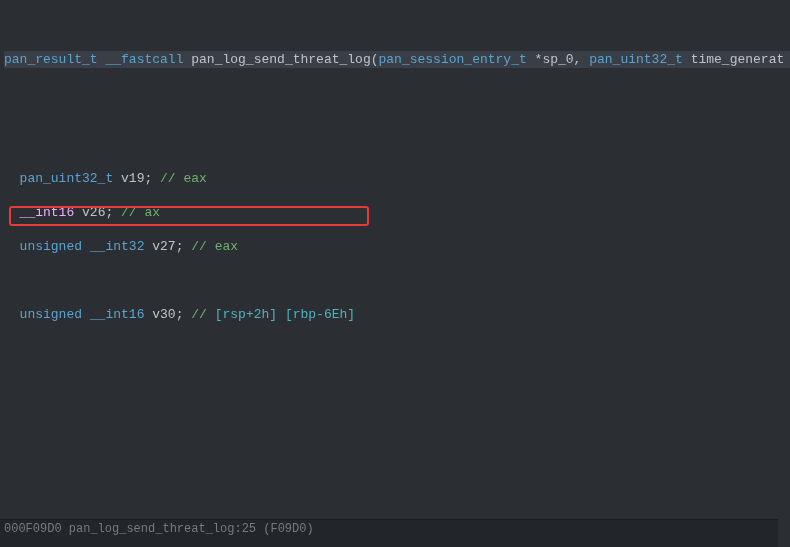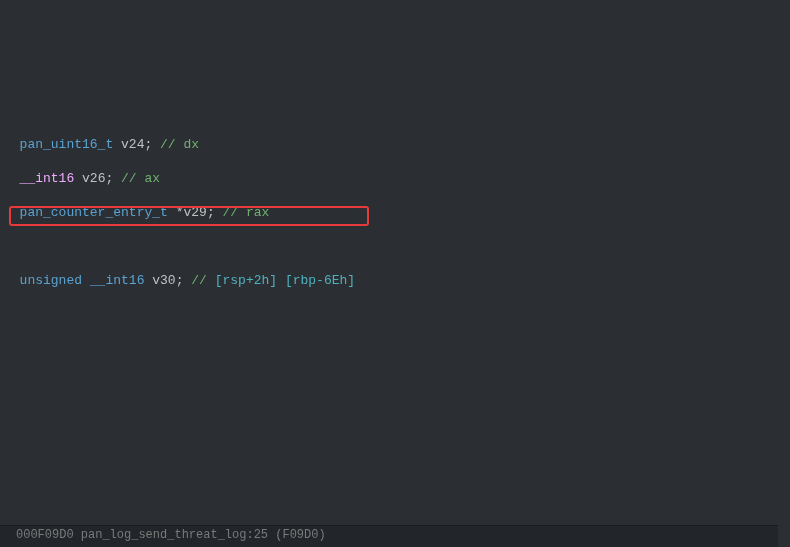--- a/index.html
+++ b/index.html
@@ -32,41 +32,42 @@
     position: absolute;
     border: 2px solid #e83a3a;
     border-radius: 3px;
     pointer-events: none;
   }
   .status-bar {
     position: absolute;
     bottom: 0;
     left: 0;
     right: 12px;
-    height: 22px;
+    height: 28px;
     background: #22252a;
     color: #7a7a7a;
     font-size: 12px;
-    padding: 1px 16px;
+    padding: 1px 4px;
     border-top: 1px solid #1a1c20;
   }
 </style>
 </head>
 <body>
 
 <div class="code-area">
 
 
+<div class="line sig-line"><span class="t-type">pan_result_t</span> <span class="t-type">__fastcall</span> <span class="t-func">pan_log_send_threat_log</span>(<span class="t-type">pan_session_entry_t</span> <span class="t-ptr">*</span><span class="t-var">sp_0</span>, <span class="t-type">pan_uint32_t</span> <span class="t-var">time_generat</span></div>
 
 <div class="line"> </div>
 
 
-<div class="line">  <span class="t-type">pan_uint16_t</span> <span class="t-var">v24</span>; <span class="t-comment">// dx</span></div>
+<div class="line">  <span class="t-type">pan_uint32_t</span> <span class="t-var">v19</span>; <span class="t-comment">// eax</span></div>
 <div class="line">  <span class="t-int16">__int16</span> <span class="t-var">v26</span>; <span class="t-comment">// ax</span></div>
-<div class="line">  <span class="t-type">pan_counter_entry_t</span> <span class="t-ptr">*</span><span class="t-var">v29</span>; <span class="t-comment">// rax</span></div>
+<div class="line">  <span class="t-type">unsigned __int32</span> <span class="t-var">v27</span>; <span class="t-comment">// eax</span></div>
 
 
 <div class="line">  <span class="t-type">unsigned __int16</span> <span class="t-var">v30</span>; <span class="t-comment">// </span><span class="t-addr">[rsp+2h] [rbp-6Eh]</span></div>
 
 
 
 
 
 
 

